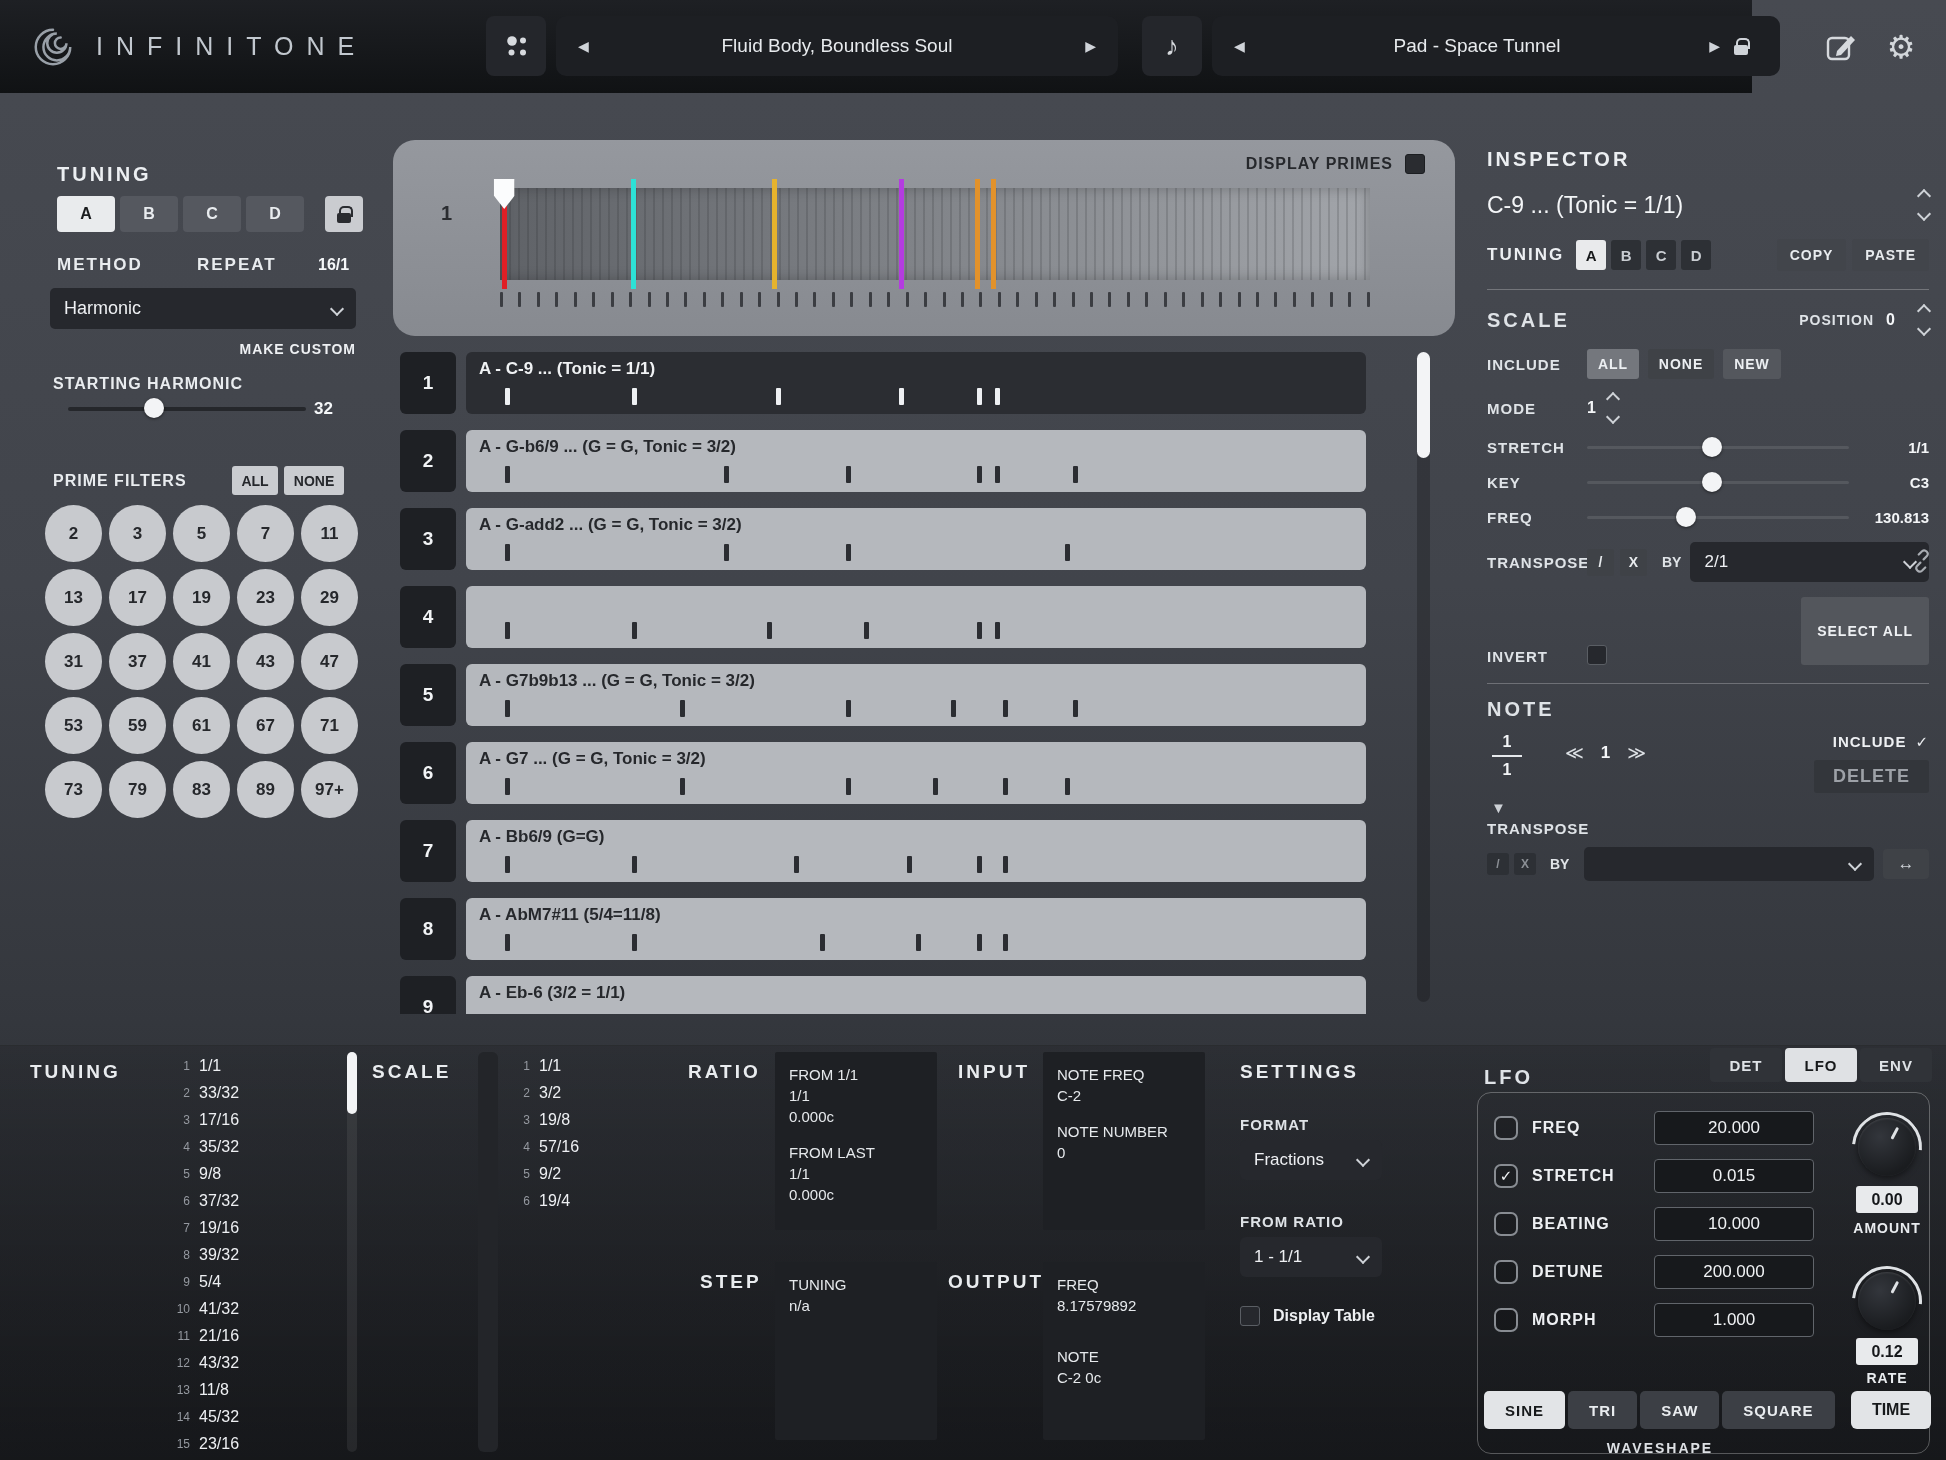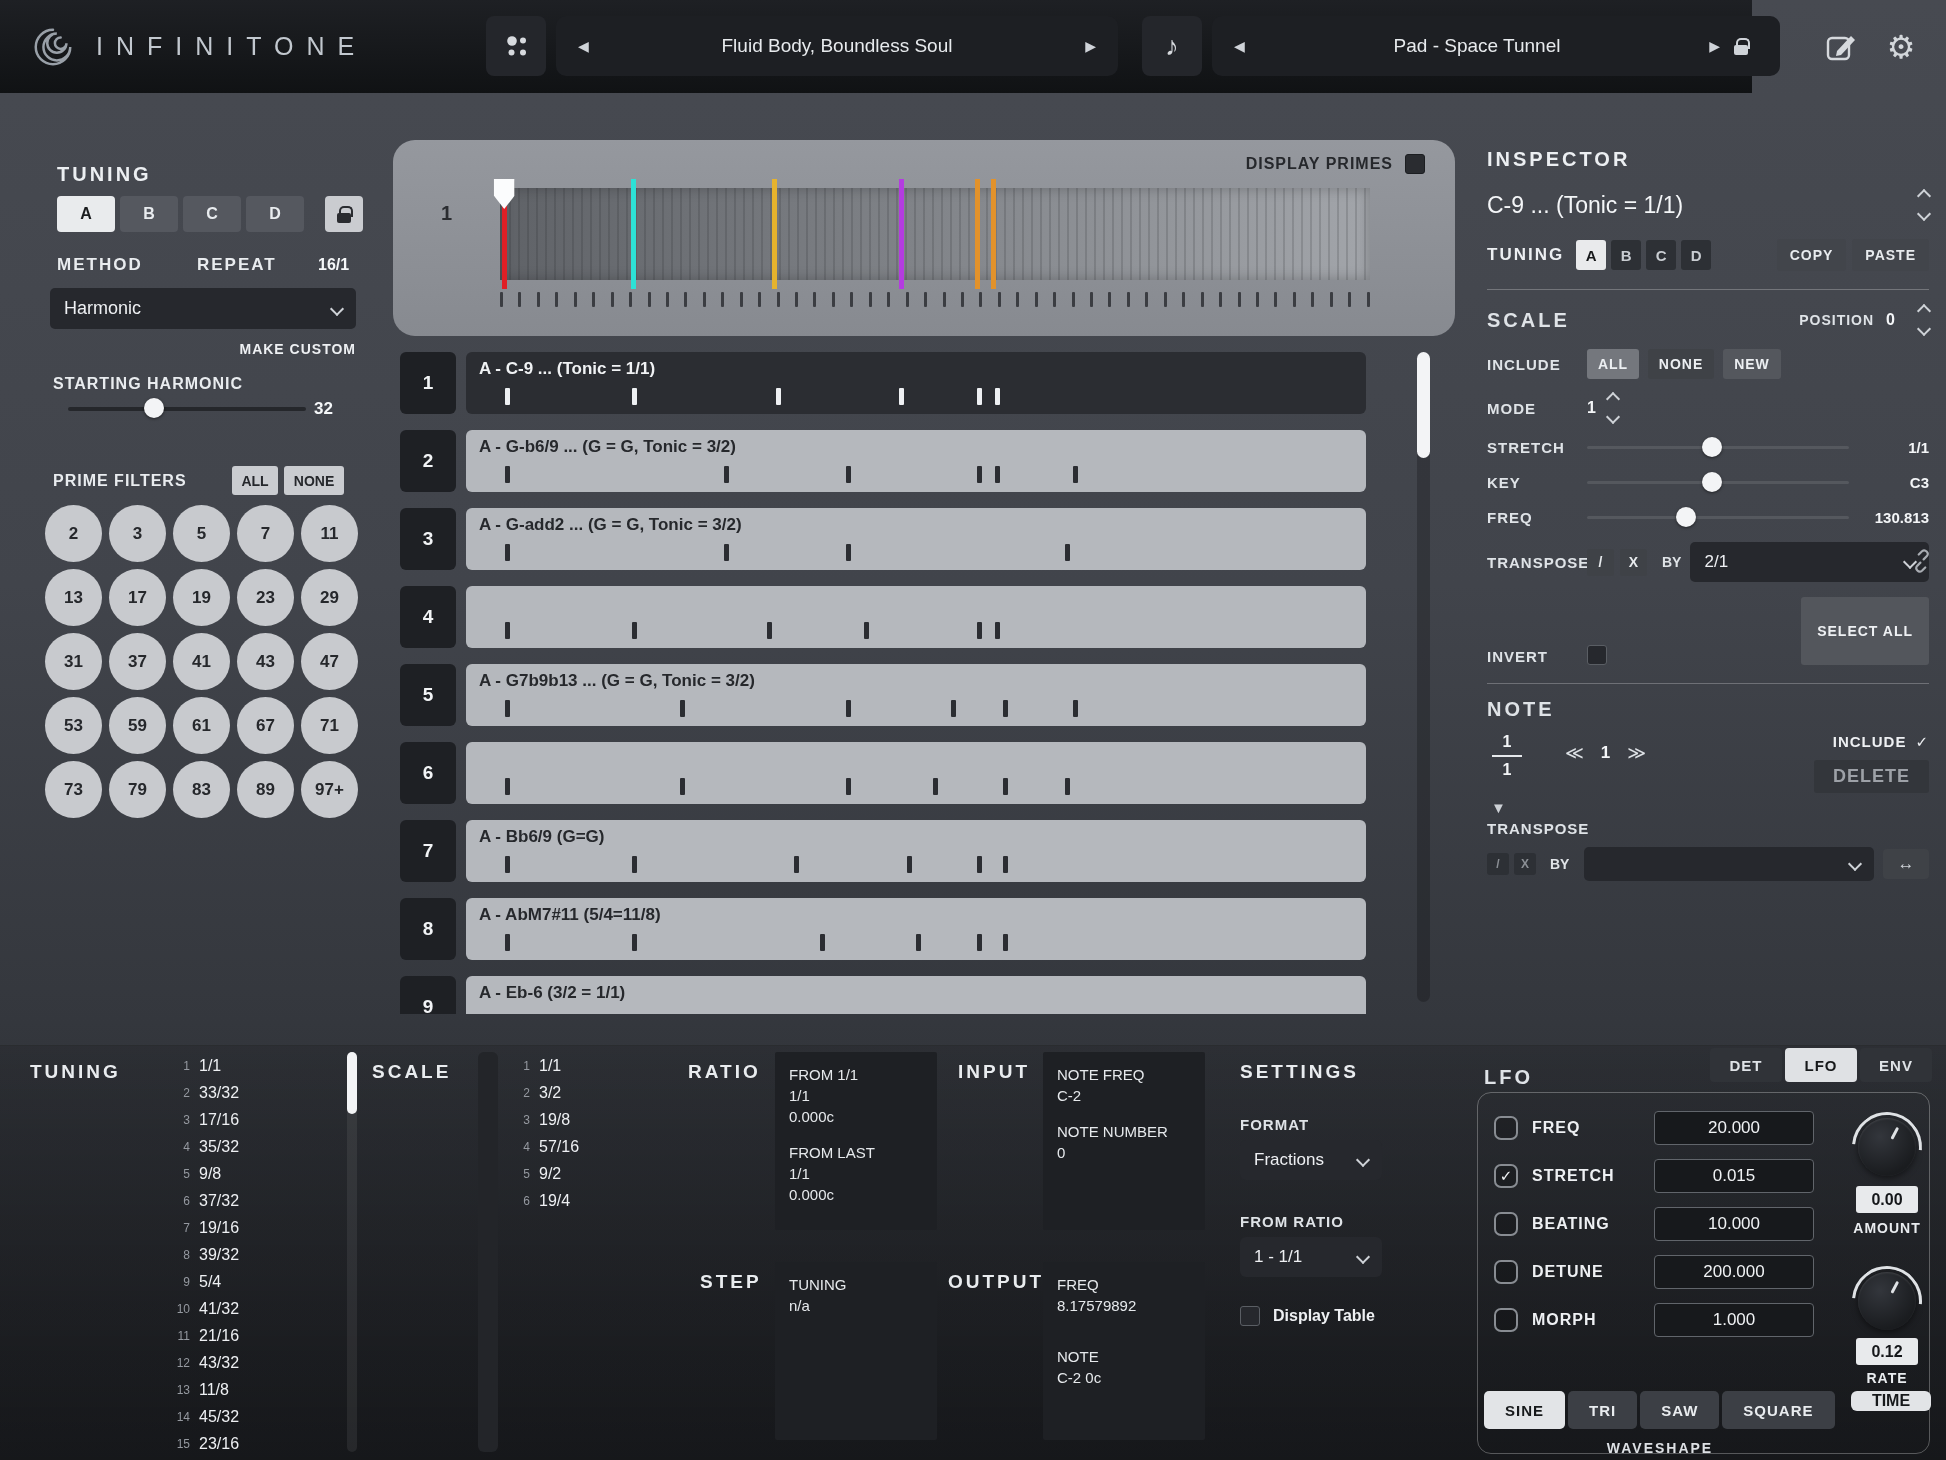--- a/index.html
+++ b/index.html
@@ -197,21 +197,21 @@
         border-top-color:#dfe2e5;border-right-color:#dfe2e5;transform:rotate(-40deg);}
   .knob::after{content:"";position:absolute;left:50%;top:7px;width:3px;height:13px;margin-left:-1.5px;border-radius:2px;
         background:#dfe2e5;transform-origin:50% 22px;transform:rotate(28deg);}
   .mini-value{position:absolute;width:62px;height:27px;background:#e8eaec;border-radius:3px;color:#141619;font-size:16px;
               font-weight:bold;display:flex;align-items:center;justify-content:center;}
   .mini-label{position:absolute;width:84px;text-align:center;font-size:14px;font-weight:bold;letter-spacing:1px;color:#e9ecef;}
   .wave-row{position:absolute;left:1484px;top:345px;display:flex;gap:3px;}
   .wave-btn{height:38px;padding:0 21px;background:#3c3f45;border-radius:5px;color:#e9ecef;font-size:15px;font-weight:bold;
             letter-spacing:1px;display:flex;align-items:center;justify-content:center;}
   .wave-btn.active{background:#e2e4e7;color:#17191b;}
-  .time-btn{position:absolute;left:1851px;top:345px;width:80px;height:20px;background:#e2e4e7;border-radius:6px;color:#17191b;
+  .time-btn{position:absolute;left:1851px;top:345px;width:80px;height:38px;background:#e2e4e7;border-radius:6px;color:#17191b;
             font-size:16px;font-weight:bold;display:flex;align-items:center;justify-content:center;}
   .waveshape-label{position:absolute;left:1484px;top:394px;width:352px;text-align:center;font-size:14px;font-weight:bold;
                    letter-spacing:2px;color:#dde0e4;}
 </style>
 </head>
 <body>
 
 <div class="app">
 
   <header class="topbar">
@@ -451,20 +451,21 @@
               <div class="scale-tick" style="left: 42%;"></div>
               <div class="scale-tick" style="left: 54%;"></div>
               <div class="scale-tick" style="left: 60%;"></div>
               <div class="scale-tick" style="left: 68%;"></div>
             </div>
           </div>
         </div>
         <div class="scale-row">
           <div class="scale-row-num">6</div>
           <div class="scale-row-body">
+            <div class="scale-row-label">A - G7 ...  (G = G, Tonic = 3/2)</div>
             <div class="scale-row-ticks">
               <div class="scale-tick" style="left: 3%;"></div>
               <div class="scale-tick" style="left: 23%;"></div>
               <div class="scale-tick" style="left: 42%;"></div>
               <div class="scale-tick" style="left: 52%;"></div>
               <div class="scale-tick" style="left: 60%;"></div>
               <div class="scale-tick" style="left: 67%;"></div>
             </div>
           </div>
         </div>

